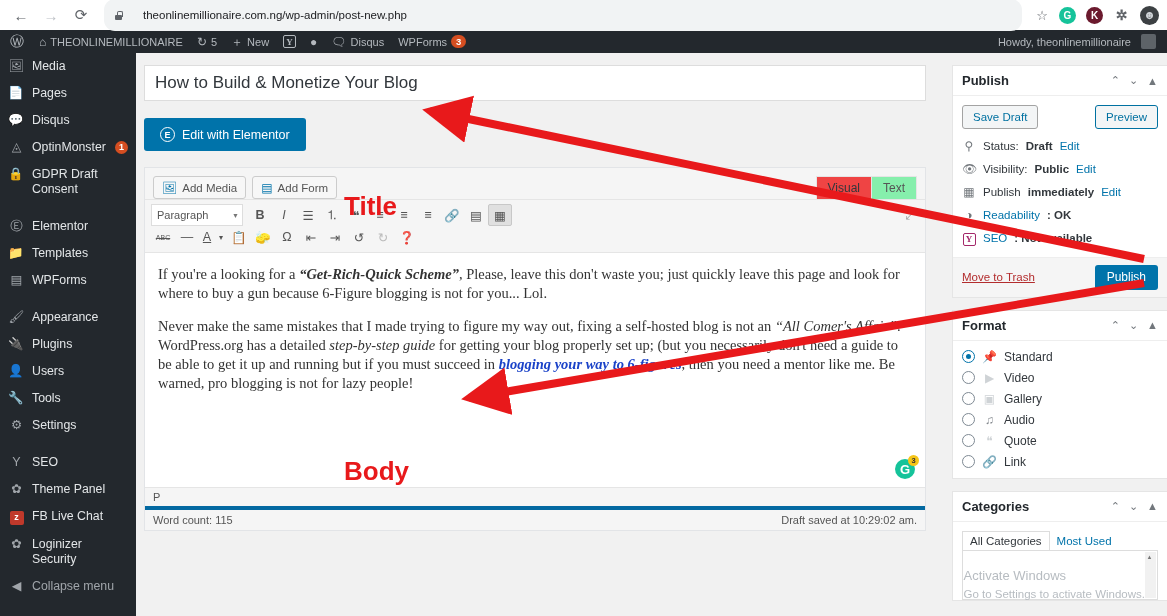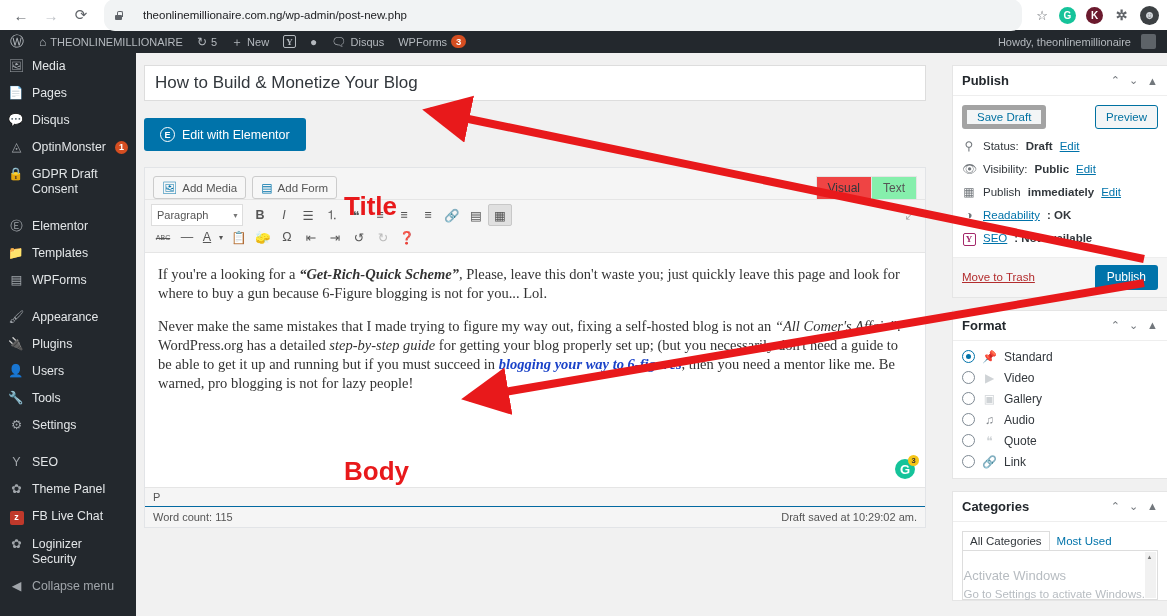--- a/index.html
+++ b/index.html
@@ -169,49 +169,49 @@
     position:absolute; top:-4px; right:-4px; background:#f5c518; color:#333;
     width:11px;height:11px;border-radius:50%;font-size:7.5px;display:flex;
     align-items:center;justify-content:center; font-weight:bold;
   }
 
   .path-bar{
     background:#f5f5f5; border-top:1px solid #e5e5e5; font-size:11px; color:#555;
     padding:3px 8px;
   }
   .status-bar{
-    background:#f5f5f5; border-top:1px solid #0369a1; font-size:11px; color:#555;
+    background:#f5f5f5; border-top:4px solid #0369a1; font-size:11px; color:#555;
     padding:4px 8px; display:flex;
   }
   .status-bar .right{ margin-left:auto;}
 
   
   .panel{ background:#fff; border:1px solid #e5e5e5; margin-bottom:12px; }
   .panel-head{
     display:flex; align-items:center; padding:7px 9px; border-bottom:1px solid #eee;
   }
   .panel-title{ font-size:13px; font-weight:bold; color:#23282d; font-family:"Liberation Sans",sans-serif;}
   .panel-ctrls{ margin-left:auto; display:flex; gap:9px; align-items:center; color:#72777c; font-size:11px;}
   .panel-ctrls span{ cursor:pointer; }
   .panel-body{ padding:9px 9px 2px 9px; }
 
   .pub-top{ display:flex; align-items:center; margin-bottom:10px;}
   .btn-savedraft{
-    background:#f3f5f6;border:5px solid #a3a3a3;color:#0071a1;border-radius:3px;
+    background:#f3f5f6;border:1px solid #a3a3a3;color:#0071a1;border-radius:3px;
     height:24px;padding:0 10px;font-size:11.5px;cursor:pointer;font-family:"Liberation Sans",sans-serif;
   }
   .btn-preview{
     margin-left:auto;background:#f3f5f6;border:1px solid #0071a1;color:#0071a1;border-radius:3px;
     height:24px;padding:0 10px;font-size:11.5px;cursor:pointer;font-family:"Liberation Sans",sans-serif;
   }
   .pub-row{ display:flex; align-items:center; gap:7px; font-size:11.5px; color:#32373c;
     margin-bottom:9px; line-height:14px;}
   .pub-row .pico{ width:14px;flex:0 0 14px;text-align:center;color:#72777c;font-size:12px;}
   .pub-row b{ font-weight:bold; }
-  .lnk{ color:#0073aa; text-decoration:underline; cursor:pointer;}
+  .lnk{ color:#0073aa; cursor:pointer;}
   .yico{
     width:13px;height:13px;border:1px solid #a4286a;color:#a4286a;border-radius:2px;
     font-size:9px;display:inline-flex;align-items:center;justify-content:center;
     font-weight:bold; font-family:"Liberation Serif",serif;
   }
   .rico{ color:#dba617; font-size:11px;}
   .pub-foot{
     background:#f5f5f5; border-top:1px solid #eee; padding:7px 9px; display:flex;
     align-items:center;
   }

